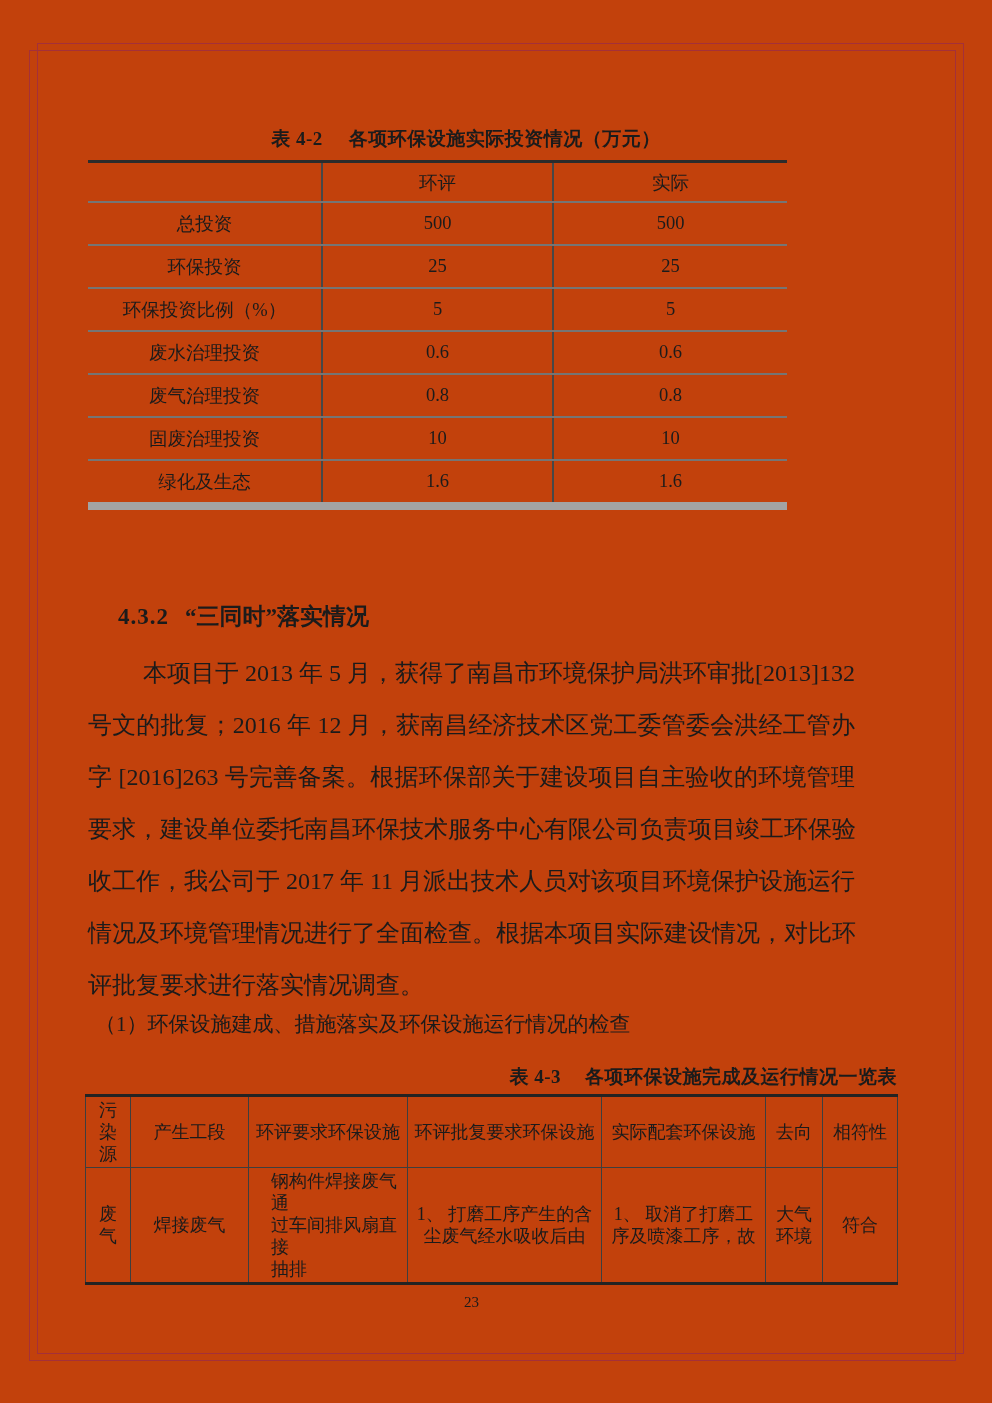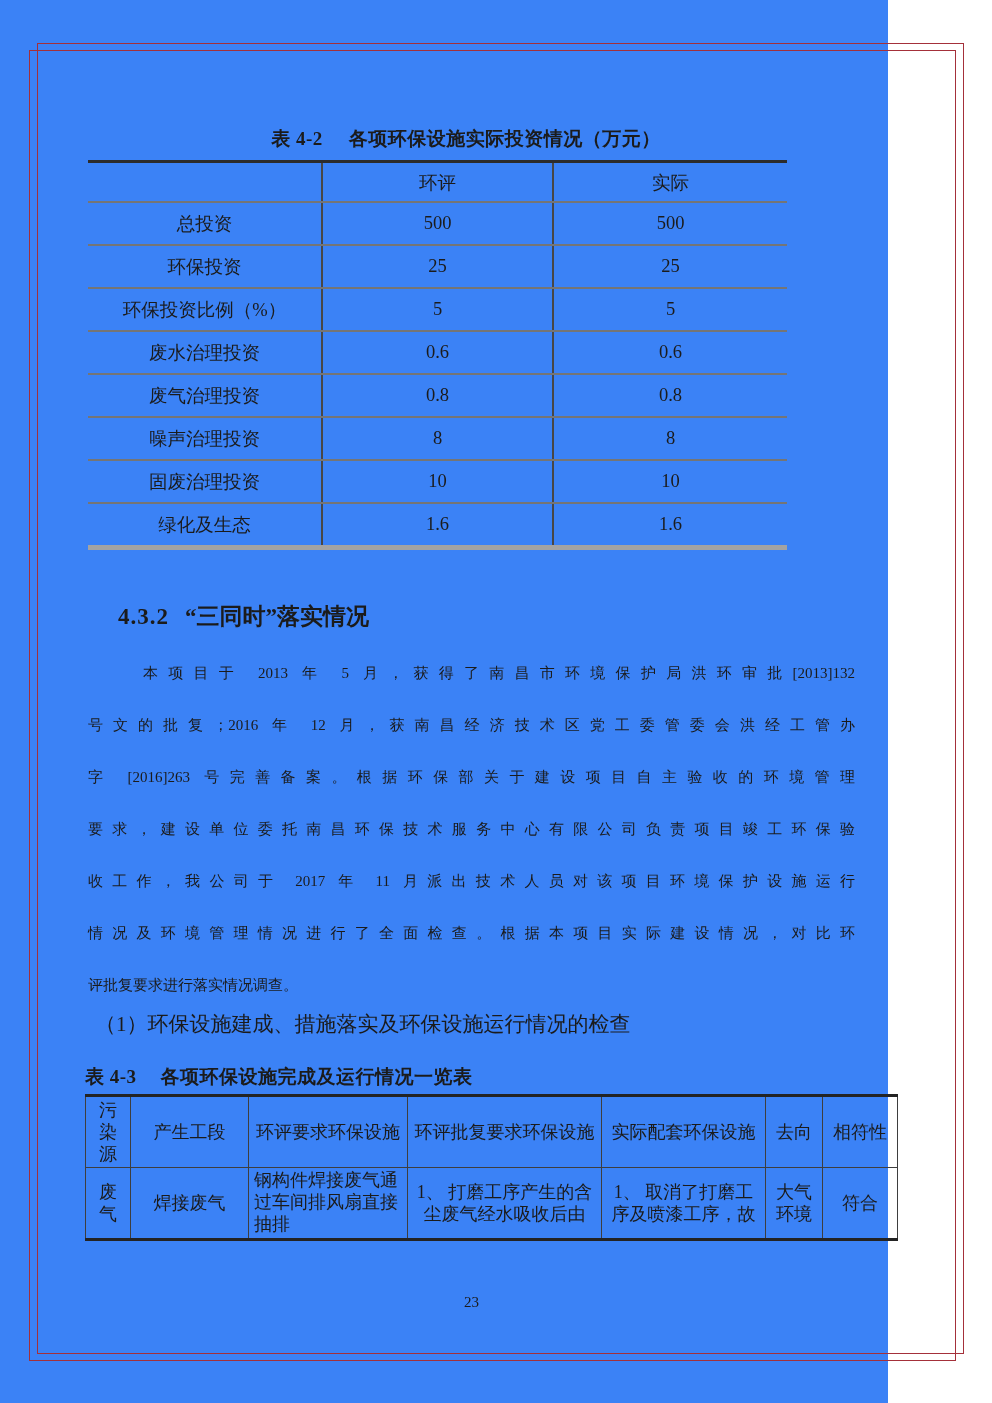--- a/index.html
+++ b/index.html
@@ -4,63 +4,63 @@
 <style>
   html,body{margin:0;padding:0;}
   body{
     width:992px;height:1403px;
     background:#ffffff;
     font-family:"Liberation Serif","DejaVu Serif",serif;
     color:#1b1b1b;
     position:relative;
     overflow:hidden;
   }
-  .page{position:absolute;left:0;top:0;width:888px;height:1403px;background:#3b82f6;}
+  .page{position:absolute;left:0;top:0;width:992px;height:1403px;background:#c2410c;}
   
   .frame{position:absolute;border:1px solid #a4303a;pointer-events:none;}
   .frame-a{left:37px;top:43px;width:925px;height:1309px;}
   .frame-b{left:29px;top:50px;width:925px;height:1309px;}
 
   .block{position:absolute;}
 
   
   .t42-title{left:88px;top:126px;width:756px;text-align:center;
     font-size:19px;font-weight:bold;letter-spacing:0.5px;}
   .t42-title .tbl-label{margin-right:26px;}
   table.t42{left:88px;top:160px;position:absolute;width:699px;
     border-collapse:collapse;table-layout:fixed;
-    border-top:3px solid #2c2c2c;border-bottom:5px solid #a3a3a3;}
+    border-top:3px solid #2c2c2c;border-bottom:8px solid #a3a3a3;}
   table.t42 td{
     height:41px;text-align:center;vertical-align:middle;
     font-size:18.5px;border-bottom:2px solid #757575;padding:0 4px;}
   table.t42 tr.hdr td{height:38px;}
   table.t42 td + td{border-left:2px solid #474747;}
 
   
   .heading-432{left:118px;top:601px;font-size:23px;font-weight:bold;white-space:nowrap;}
   .heading-432 .sec-num{margin-right:16px;letter-spacing:1px;}
-  .para{left:88px;top:647px;width:767px;font-size:15px;}
+  .para{left:88px;top:647px;width:767px;font-size:24px;}
   .para-line{height:52px;line-height:52px;text-align:justify;text-align-last:justify;white-space:nowrap;}
   .para-line.first{text-indent:55px;}
   .para-line.last{text-align-last:left;}
   .sub-heading{left:95px;top:1010px;font-size:21px;font-weight:normal;white-space:nowrap;}
 
   
-  .t43-title{left:85px;top:1064px;width:812px;text-align:left;
+  .t43-title{left:85px;top:1064px;width:812px;text-align:right;
     font-size:19px;font-weight:bold;letter-spacing:0.5px;}
   .t43-title .tbl-label{margin-right:24px;}
   table.t43{left:85px;top:1094px;position:absolute;width:812px;
     border-collapse:collapse;table-layout:fixed;
     border-top:3px solid #232323;border-bottom:3px solid #232323;}
   table.t43 td{
     border:1.5px solid #3e3e3e;
     height:66px;text-align:center;vertical-align:middle;
     font-size:18px;line-height:22px;padding:2px 3px;
     white-space:pre-line;overflow:hidden;}
-  table.t43 td.cell-left{text-align:left;padding-left:5px;font-family:Liberation Mono, monospace;}
+  table.t43 td.cell-left{text-align:left;padding-left:22px;}
 
   .page-number{left:88px;top:1294px;width:767px;text-align:center;font-size:15px;}
 </style>
 </head>
 <body>
 
 <div class="page">
 
   <div class="frame frame-a"></div>
   <div class="frame frame-b"></div>
@@ -98,25 +98,20 @@
     </tr>
     <tr>
       <td>废水治理投资</td>
       <td>0.6</td>
       <td>0.6</td>
     </tr>
     <tr>
       <td>废气治理投资</td>
       <td>0.8</td>
       <td>0.8</td>
-    </tr>
-    <tr>
-      <td>噪声治理投资</td>
-      <td>8</td>
-      <td>8</td>
     </tr>
     <tr>
       <td>固废治理投资</td>
       <td>10</td>
       <td>10</td>
     </tr>
     <tr>
       <td>绿化及生态</td>
       <td>1.6</td>
       <td>1.6</td>

